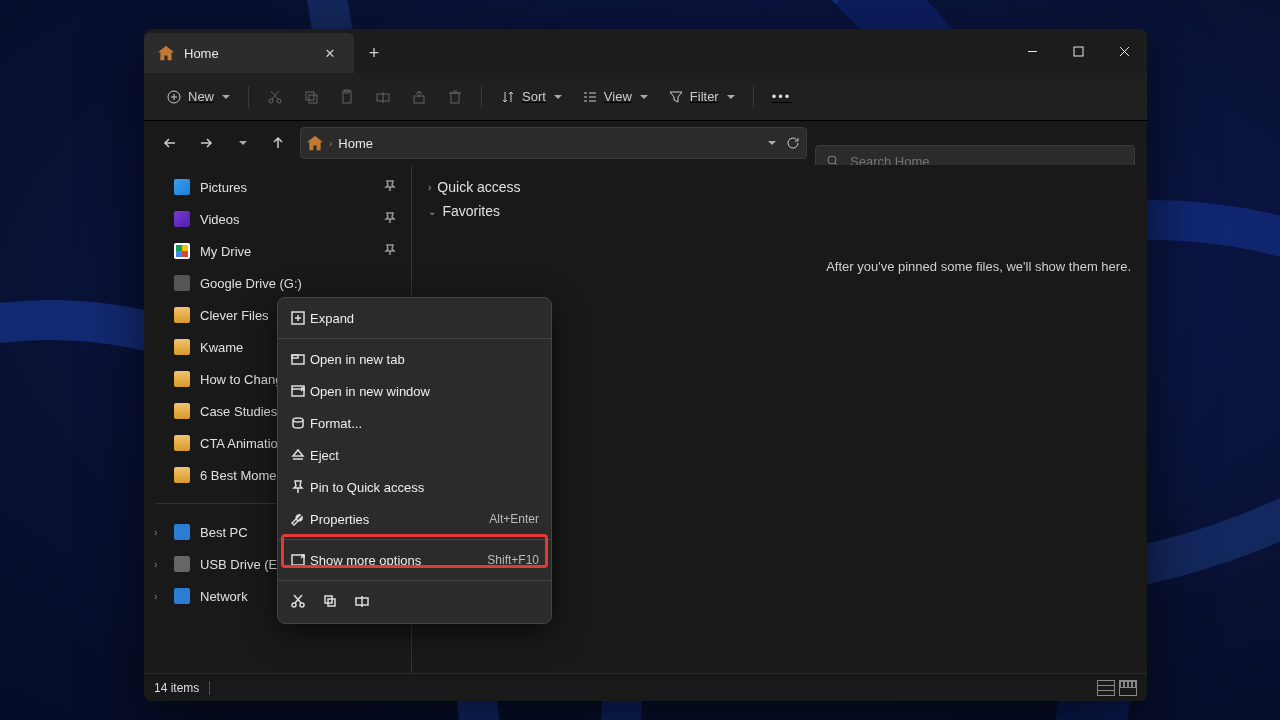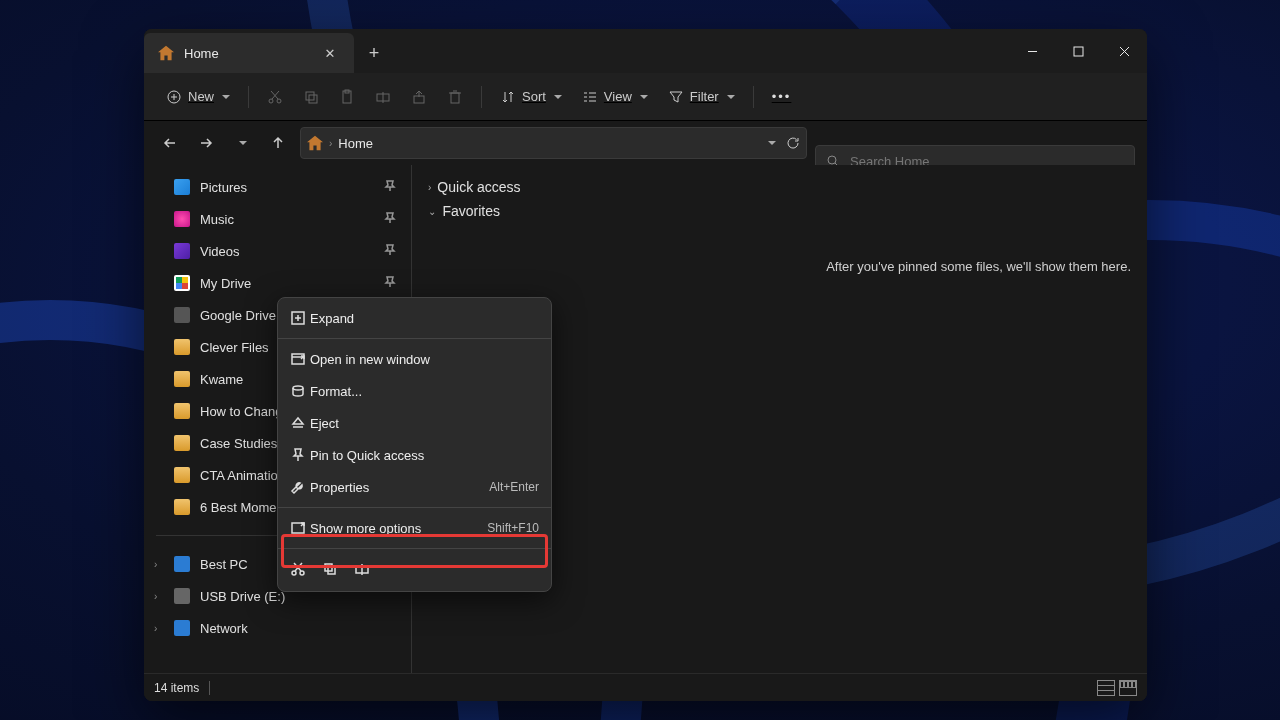--- a/index.html
+++ b/index.html
@@ -267,27 +267,20 @@
       <div class="sb-divider"></div>
       <div id="sb-quick">
           <div class="sb-item">
             <span class="sb-ico ico-pictures"></span>
             <span>Pictures</span>
             <span class="pin pin-ico"><svg width="12" height="12" viewBox="0 0 12 12">
                 <path d="M3 1 h6 l-1 4 2 2 H2 l2-2 Z M6 7 v4"></path>
               </svg></span>
           </div>
           <div class="sb-item">
-            <span class="sb-ico ico-music"></span>
-            <span>Music</span>
-            <span class="pin pin-ico"><svg width="12" height="12" viewBox="0 0 12 12">
-                <path d="M3 1 h6 l-1 4 2 2 H2 l2-2 Z M6 7 v4"></path>
-              </svg></span>
-          </div>
-          <div class="sb-item">
             <span class="sb-ico ico-videos"></span>
             <span>Videos</span>
             <span class="pin pin-ico"><svg width="12" height="12" viewBox="0 0 12 12">
                 <path d="M3 1 h6 l-1 4 2 2 H2 l2-2 Z M6 7 v4"></path>
               </svg></span>
           </div>
           <div class="sb-item">
             <span class="sb-ico ico-drive"></span>
             <span>My Drive</span>
             <span class="pin pin-ico"><svg width="12" height="12" viewBox="0 0 12 12">
@@ -379,20 +372,29 @@
       <span class="ci-ico">
         <svg width="16" height="16" viewBox="0 0 16 16">
           <rect x="2" y="2" width="12" height="12"></rect>
           <line x1="8" y1="5" x2="8" y2="11"></line>
           <line x1="5" y1="8" x2="11" y2="8"></line>
         </svg>
       </span>
       <span>Expand</span>
     </div>
     <div class="ctx-sep"></div>
+    <div class="ctx-item">
+      <span class="ci-ico">
+        <svg width="16" height="16" viewBox="0 0 16 16">
+          <rect x="2" y="4" width="12" height="9"></rect>
+          <rect x="2" y="4" width="6" height="3"></rect>
+        </svg>
+      </span>
+      <span>Open in new tab</span>
+    </div>
     <div class="ctx-item">
       <span class="ci-ico">
         <svg width="16" height="16" viewBox="0 0 16 16">
           <rect x="2" y="3" width="12" height="10"></rect>
           <line x1="2" y1="6" x2="14" y2="6"></line>
           <path d="M11 8 l3-3 M11 5 h3 v3"></path>
         </svg>
       </span>
       <span>Open in new window</span>
     </div>

